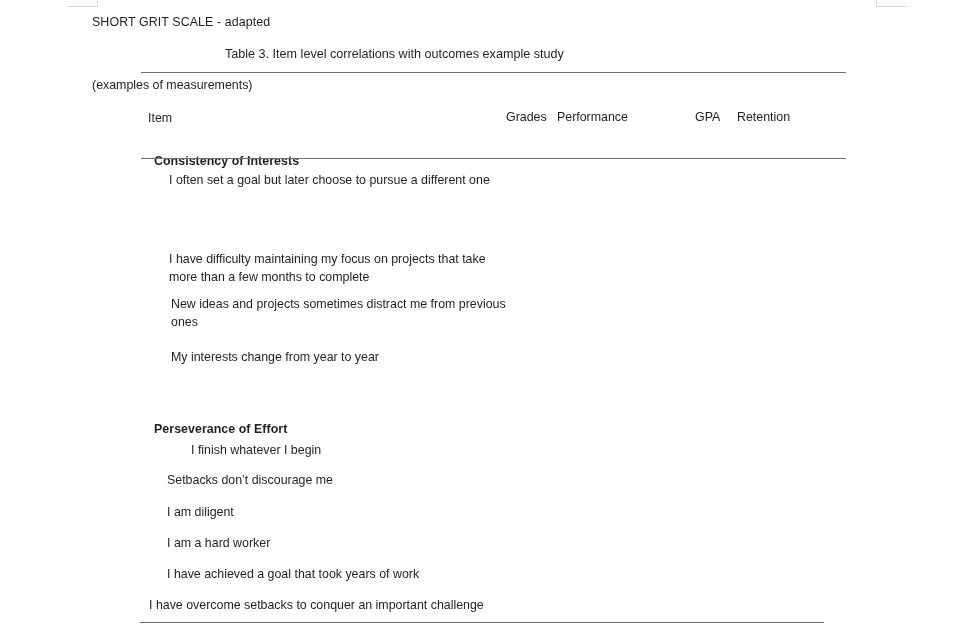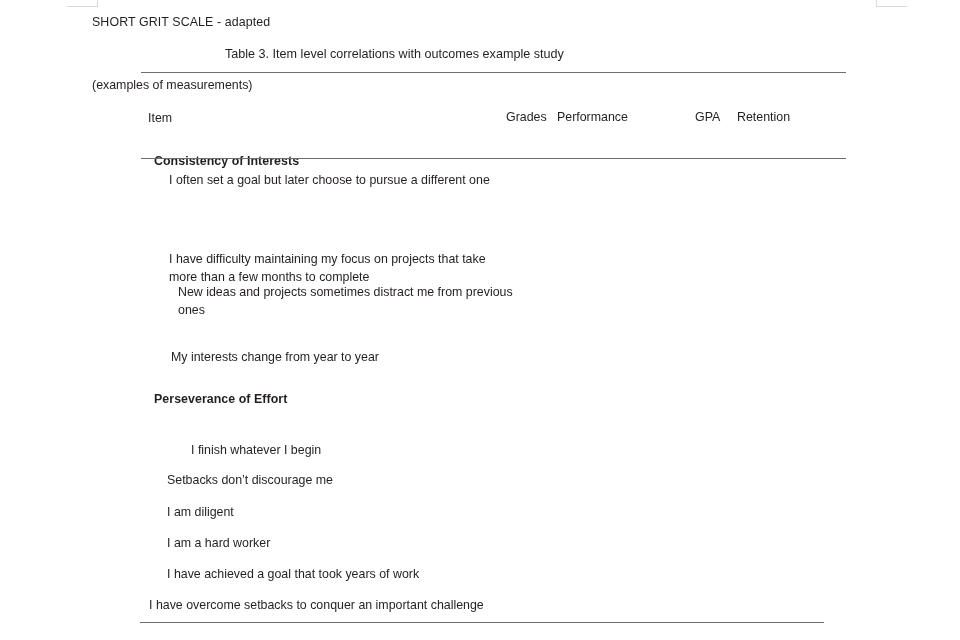--- a/index.html
+++ b/index.html
@@ -106,21 +106,21 @@
 
   
   .section-head {
     position: absolute;
     font-size: 12.4px;
     font-weight: bold;
     white-space: nowrap;
     letter-spacing: 0.05px;
   }
   .section-head.consistency  { left: 154px; top: 154px; }
-  .section-head.perseverance { left: 154px; top: 392px; }
+  .section-head.perseverance { left: 154px; top: 422px; }
 
   
   .item {
     position: absolute;
     font-size: 12.4px;
     line-height: 17.6px;
     white-space: pre-line;
   }
 </style>
 </head>
@@ -145,21 +145,21 @@
   <div class="col-head gpa">GPA</div>
   <div class="col-head retention">Retention</div>
 
   <div class="section-head consistency">Consistency of Interests</div>
 
   <div class="rule mid"></div>
 
   <div class="item" style="left:169px; top:172px;">I often set a goal but later choose to pursue a different one</div>
   <div class="item" style="left:169px; top:251px;">I have difficulty maintaining my focus on projects that take
 more than a few months to complete</div>
-  <div class="item" style="left:171px; top:284px;margin-left:7px;">New ideas and projects sometimes distract me from previous
+  <div class="item" style="left:171px; top:296px;">New ideas and projects sometimes distract me from previous
 ones</div>
   <div class="item" style="left:171px; top:349px;">My interests change from year to year</div>
 
   <div class="section-head perseverance">Perseverance of Effort</div>
 
   <div class="item" style="left:172px; top:442px;margin-left:19px;">I finish whatever I begin</div>
   <div class="item" style="left:167px; top:472px;">Setbacks don’t discourage me</div>
   <div class="item" style="left:167px; top:504px;">I am diligent</div>
   <div class="item" style="left:167px; top:535px;">I am a hard worker</div>
   <div class="item" style="left:167px; top:566px;">I have achieved a goal that took years of work</div>

